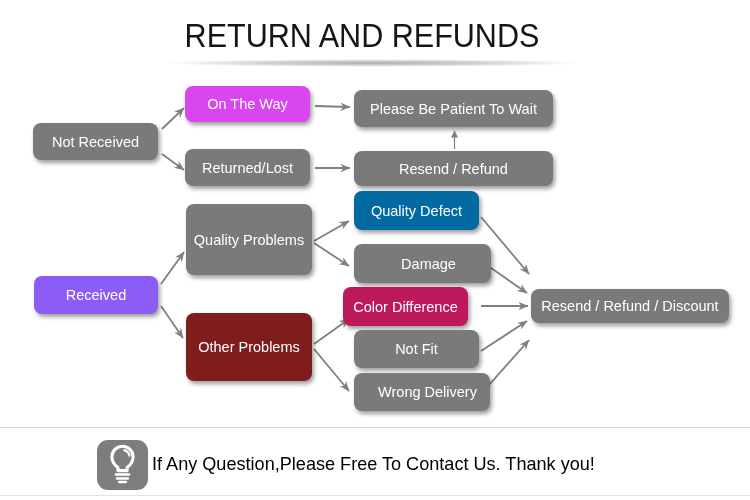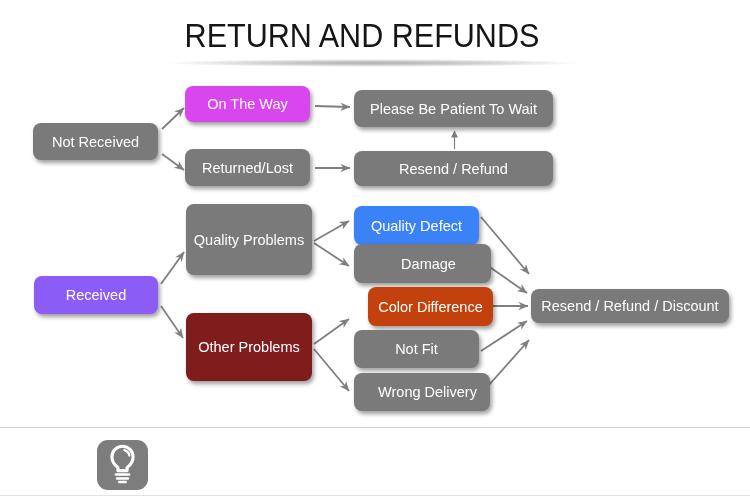--- a/index.html
+++ b/index.html
@@ -112,37 +112,38 @@
 
   <div id="nodes">
       <div class="node" style="left: 33px; top: 123px; width: 125px; height: 37px; background: rgb(122, 122, 122); color: rgb(255, 255, 255);">Not Received</div>
       <div class="node" style="left: 185px; top: 86px; width: 125px; height: 36px; background: #d946ef; color: rgb(255, 255, 255);">On The Way</div>
       <div class="node" style="left: 185px; top: 149px; width: 125px; height: 37px; background: rgb(122, 122, 122); color: rgb(255, 255, 255);">Returned/Lost</div>
       <div class="node" style="left: 354px; top: 90px; width: 199px; height: 37px; background: rgb(122, 122, 122); color: rgb(255, 255, 255);">Please Be Patient To Wait</div>
       <div class="node" style="left: 354px; top: 151px; width: 199px; height: 35px; background: rgb(122, 122, 122); color: rgb(255, 255, 255);">Resend / Refund</div>
       <div class="node" style="left: 34px; top: 276px; width: 124px; height: 38px; background: #8b5cf6; color: rgb(255, 255, 255);">Received</div>
       <div class="node" style="left: 186px; top: 204px; width: 126px; height: 71px; background: rgb(122, 122, 122); color: rgb(255, 255, 255);">Quality Problems</div>
       <div class="node" style="left: 186px; top: 313px; width: 126px; height: 68px; background: #7f1d1d; color: rgb(255, 255, 255);">Other Problems</div>
-      <div class="node" style="left: 354px; top: 206px; width: 125px; height: 39px; background: #3b82f6; color: rgb(255, 255, 255);">Quality Defect</div>
+      <div class="node" style="left: 354px; top: 191px; width: 125px; height: 39px; background: #0369a1; color: rgb(255, 255, 255);">Quality Defect</div>
       <div class="node" style="left: 354px; top: 244px; width: 125px; height: 39px; background: rgb(122, 122, 122); color: rgb(255, 255, 255); padding-left: 12px;">Damage</div>
-      <div class="node" style="left: 368px; top: 287px; width: 125px; height: 39px; background: #c2410c; color: rgb(255, 255, 255);">Color Difference</div>
+      <div class="node" style="left: 343px; top: 287px; width: 125px; height: 39px; background: #be185d; color: rgb(255, 255, 255);">Color Difference</div>
       <div class="node" style="left: 354px; top: 330px; width: 125px; height: 38px; background: rgb(122, 122, 122); color: rgb(255, 255, 255);">Not Fit</div>
       <div class="node" style="left: 354px; top: 373px; width: 125px; height: 38px; background: rgb(122, 122, 122); color: rgb(255, 255, 255); padding-left: 11px;">Wrong Delivery</div>
       <div class="node" style="left: 531px; top: 289px; width: 198px; height: 34px; background: rgb(122, 122, 122); color: rgb(255, 255, 255);">Resend / Refund / Discount</div>
     </div>
 
   <div class="footer-rule top"></div>
 
   <svg class="bulb-badge" viewBox="0 0 51 50" xmlns="http://www.w3.org/2000/svg">
     <rect x="0" y="0" width="51" height="50" rx="11" ry="11" id="badge-rect" fill="#7d7d7d"></rect>
     <g transform="translate(25.5,25)" fill="none" stroke="#ffffff" id="bulb-glyph">
       <path d="M -4.6 5.6 L -4.6 2.6 Q -10.6 -1.8 -10.6 -8.2 A 10.6 10.6 0 1 1 10.6 -8.2 Q 10.6 -1.8 4.6 2.6 L 4.6 5.6 Z" stroke-width="3.1" stroke-linejoin="round"></path>
       <path d="M 1.8 -14.9 A 7 7 0 0 1 6.9 -9.4" stroke-width="2.2" stroke-linecap="round"></path>
       <line x1="-6.6" y1="9.6" x2="6.6" y2="9.6" stroke-width="2.5" stroke-linecap="round"></line>
       <line x1="-5.4" y1="13.4" x2="5.4" y2="13.4" stroke-width="2.5" stroke-linecap="round"></line>
       <line x1="-3.3" y1="17" x2="3.3" y2="17" stroke-width="2.5" stroke-linecap="round"></line>
     </g>
   </svg>
 
+  <div class="footer-message">If Any Question,Please Free To Contact Us. Thank you!</div>
 
   <div class="footer-rule bottom"></div>
 
 </div>
 
 </body></html>

